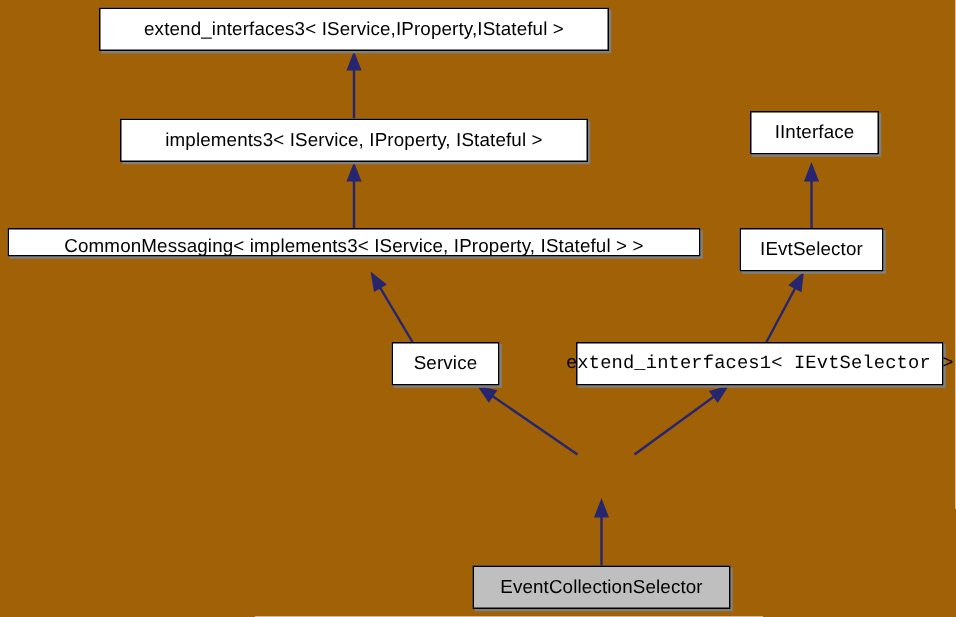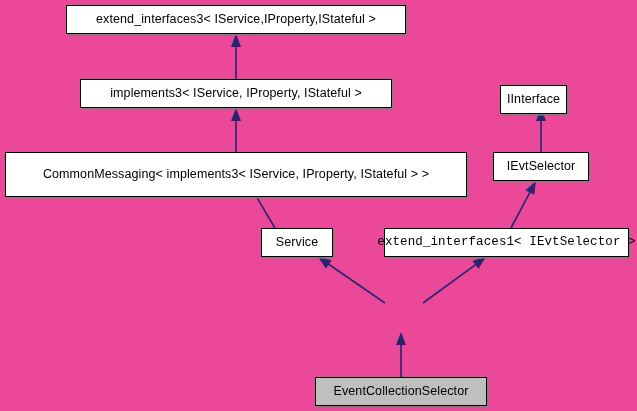--- a/index.html
+++ b/index.html
@@ -4,21 +4,21 @@
 <style>
   html, body {
     margin: 0;
     padding: 0;
     background: #ffffff;
   }
   #diagram {
     position: relative;
     width: 637px;
     height: 411px;
-    background: #ec4899;
+    background: #a16207;
     font-family: "Liberation Sans", sans-serif;
     overflow: hidden;
   }
   #edges {
     position: absolute;
     left: 0;
     top: 0;
     width: 637px;
     height: 411px;
     pointer-events: none;
@@ -79,24 +79,24 @@
         <line x1="401" y1="377" x2="401" y2="343.5" stroke="#252570" stroke-width="1.6"></line>
         <polygon points="401,332 406,345 396,345" fill="#252570"></polygon>
       </g>
     </svg>
 <div class="node" style="left: 66px; top: 5px; width: 340px; height: 29px;">
       <span>extend_interfaces3&lt; IService,IProperty,IStateful &gt;</span>
     </div>
     <div class="node" style="left: 80px; top: 79px; width: 312px; height: 29px; justify-content: center;">
       <span>implements3&lt; IService, IProperty, IStateful &gt;</span>
     </div>
-    <div class="node" style="left: 500px; top: 85px; width: 67px; height: 29px;">
+    <div class="node" style="left: 500px; top: 74px; width: 86px; height: 29px;">
       <span>IInterface</span>
     </div>
-    <div class="node" style="left: 5px; top: 152px; width: 462px; height: 45px;">
+    <div class="node" style="left: 5px; top: 152px; width: 462px; height: 19px; align-items: flex-end;">
       <span>CommonMessaging&lt; implements3&lt; IService, IProperty, IStateful &gt; &gt;</span>
     </div>
     <div class="node" style="left: 261px; top: 228px; width: 72px; height: 29px;">
       <span>Service</span>
     </div>
     <div class="node" style="left: 493px; top: 152px; width: 96px; height: 29px;">
       <span>IEvtSelector</span>
     </div>
     <div class="node" style="left: 384px; top: 228px; width: 245px; height: 29px; font-family: Liberation Mono, monospace;">
       <span>extend_interfaces1&lt; IEvtSelector &gt;</span>

